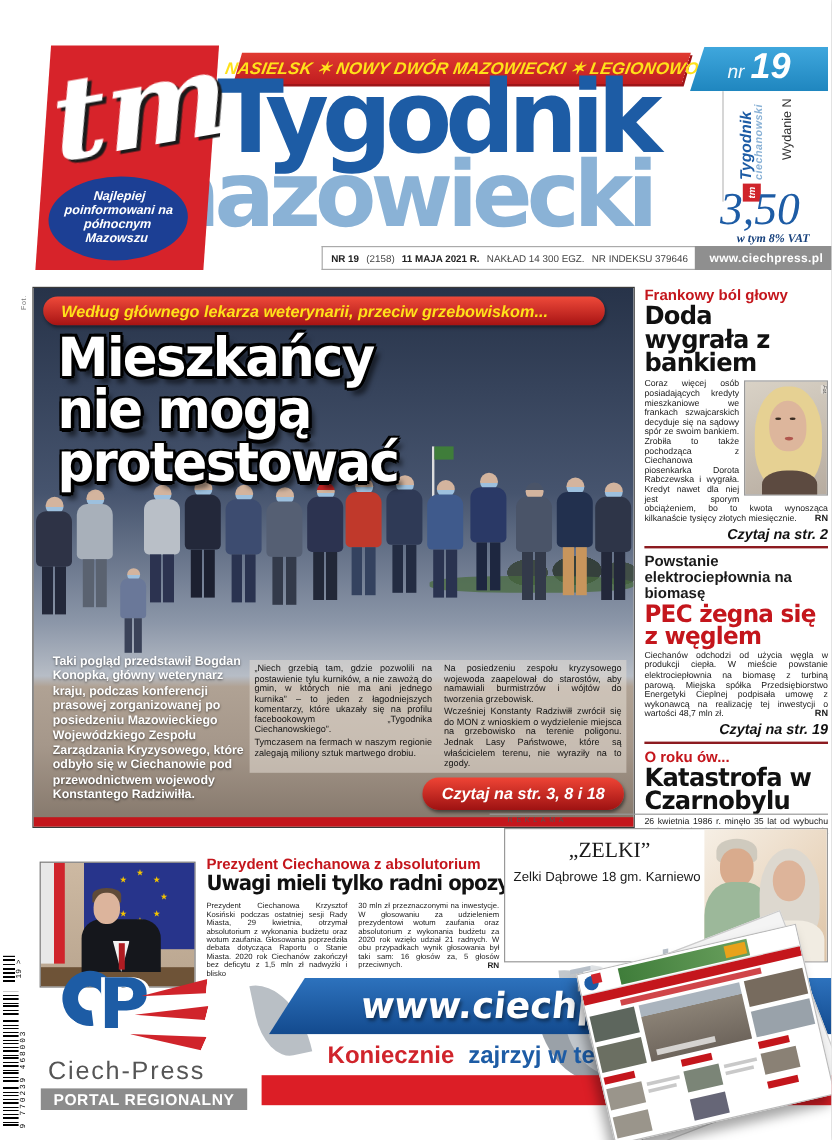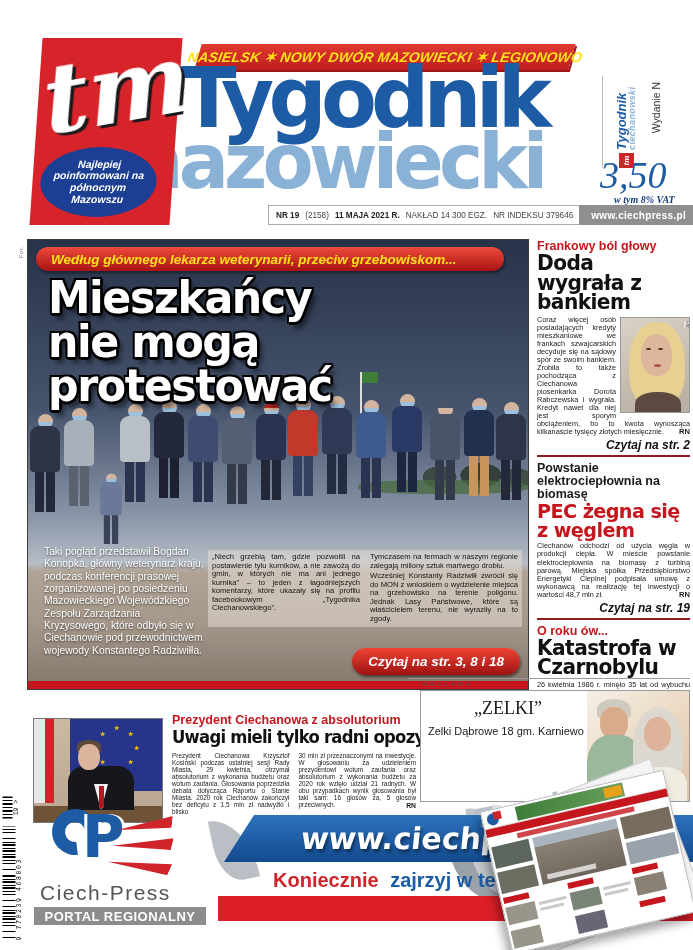--- a/index.html
+++ b/index.html
@@ -58,21 +58,21 @@
   .person{position:absolute;z-index:3;}
   .p-head{display:block;width:15px;height:15px;border-radius:50%;margin:0 auto;background:linear-gradient(#d3b49e 55%,#9dc0de 55%);}
   .p-torso{display:block;width:30px;height:46px;border-radius:9px 9px 4px 4px;margin:-3px auto 0;}
   .p-legs{display:block;width:20px;height:40px;margin:0 auto;}
   .lead-kicker{position:absolute;left:8px;top:7px;width:468px;height:24px;background:linear-gradient(#ef4a3a,#a81414);
      border-radius:13px;color:#ffe11a;font-weight:bold;font-style:italic;font-size:13.5px;display:flex;align-items:center;
      padding-left:15px;z-index:6;box-shadow:1px 2px 3px rgba(0,0,0,.45);white-space:nowrap;}
   .lead-headline{position:absolute;left:20px;top:36px;z-index:5;color:#fff;font-family:"DejaVu Sans",sans-serif;
      font-weight:bold;font-size:45px;line-height:.98;letter-spacing:-1.5px;transform:scaleX(.95);transform-origin:left top;
      text-shadow:-2px -2px 0 #000,2px -2px 0 #000,-2px 2px 0 #000,2px 2px 0 #000,0 3px 0 #000,3px 0 0 #000,5px 6px 5px rgba(0,0,0,.55);}
-  .lead-caption{position:absolute;left:16px;top:306px;width:162px;z-index:5;color:#fff;font-weight:normal;font-size:10.3px;
+  .lead-caption{position:absolute;left:16px;top:306px;width:162px;z-index:5;color:#fff;font-weight:bold;font-size:10.3px;
      line-height:1.2;text-shadow:0 1px 2px rgba(0,0,0,.6);}
   .lead-cols{position:absolute;left:180px;top:310px;width:314px;z-index:5;column-count:2;column-gap:10px;font-size:7.6px;
      line-height:1.13;text-align:justify;color:#141414;background:rgba(228,221,211,.55);padding:3px 4px;}
   .lead-cols p{margin:0 0 2px;}
   .lead-cols p.lead-p1::first-letter{float:left;font-family:"Liberation Serif",serif;font-weight:bold;font-size:27px;
      line-height:.78;color:#a81414;padding:1px 2px 0 0;}
   .lead-readmore{position:absolute;right:8px;bottom:14px;z-index:7;background:linear-gradient(#ef4435,#9e1212);
      border-radius:14px;color:#fff;font-weight:bold;font-style:italic;font-size:13.5px;padding:6px 16px;
      box-shadow:1px 2px 3px rgba(0,0,0,.5);white-space:nowrap;}
   .lead-bottom{position:absolute;left:0;bottom:0;width:100%;height:8px;background:#c4161c;z-index:6;}
@@ -208,20 +208,24 @@
     <svg width="150" height="130" viewBox="0 0 150 130" data-interactable="false">
       <text x="10" y="92" font-family="DejaVu Serif, serif" font-style="italic" font-weight="bold" font-size="96" fill="#ffffff" transform="rotate(-10 75 65)" style="filter:drop-shadow(3px 3px 0 #1a1a1a);">tm</text>
     </svg>
     <div class="badge-ellipse" data-interactable="false">Najlepiej poinformowani na północnym Mazowszu</div>
   </div>
 
   <div class="region-strip" data-interactable="false">
     <span data-interactable="false">NASIELSK ✶ NOWY DWÓR MAZOWIECKI ✶ LEGIONOWO</span>
   </div>
 
+  <div class="nr-box" data-interactable="false">
+    <span class="nr-label" data-interactable="false">nr</span>
+    <span class="nr-value" data-interactable="false">19</span>
+  </div>
 
   <div class="logo-mazowiecki" data-interactable="false">mazowiecki</div>
   <div class="logo-tygodnik" data-interactable="false">Tygodnik</div>
 
   <div class="mini-logo" data-interactable="false">
     <div class="mini-rot" data-interactable="false">
       <span class="mini-tm" data-interactable="false">tm</span>
       <span class="mini-words">
         <span class="mini-w1" data-interactable="false">Tygodnik</span>
         <span class="mini-w2" data-interactable="false">ciechanowski</span>
@@ -337,20 +341,21 @@
     <div class="lead-headline" data-interactable="false">
       <div data-interactable="false">Mieszkańcy</div>
       <div data-interactable="false">nie mogą protestować</div>
     </div>
 
     <div class="lead-caption" data-interactable="false">Taki pogląd przedstawił Bogdan Konopka, główny weterynarz kraju, podczas konferencji prasowej zorganizowanej po posiedzeniu Mazowieckiego Wojewódzkiego Zespołu Zarządzania Kryzysowego, które odbyło się w Ciechanowie pod przewodnictwem wojewody Konstantego Radziwiłła.</div>
 
     <div class="lead-cols" data-interactable="false">
       <p data-interactable="false">„Niech grzebią tam, gdzie pozwolili na postawienie tylu kurników, a nie zawożą do gmin, w których nie ma ani jednego kurnika” – to jeden z łagodniejszych komentarzy, które ukazały się na profilu facebookowym „Tygodnika Ciechanowskiego”.</p>
       <p data-interactable="false">Tymczasem na fermach w naszym regionie zalegają miliony sztuk martwego drobiu.</p>
+      <p data-interactable="false">Na posiedzeniu zespołu kryzysowego wojewoda zaapelował do starostów, aby namawiali burmistrzów i wójtów do tworzenia grzebowisk.</p>
       <p data-interactable="false">Wcześniej Konstanty Radziwiłł zwrócił się do MON z wnioskiem o wydzielenie miejsca na grzebowisko na terenie poligonu. Jednak Lasy Państwowe, które są właścicielem terenu, nie wyraziły na to zgody.</p>
     </div>
 
     <div class="lead-readmore" data-interactable="false">Czytaj na str. 3, 8 i 18</div>
     <div class="lead-bottom" data-interactable="false"></div>
   </div>
 
   <div class="sidebar" data-interactable="false">
 
     <div data-interactable="false">

